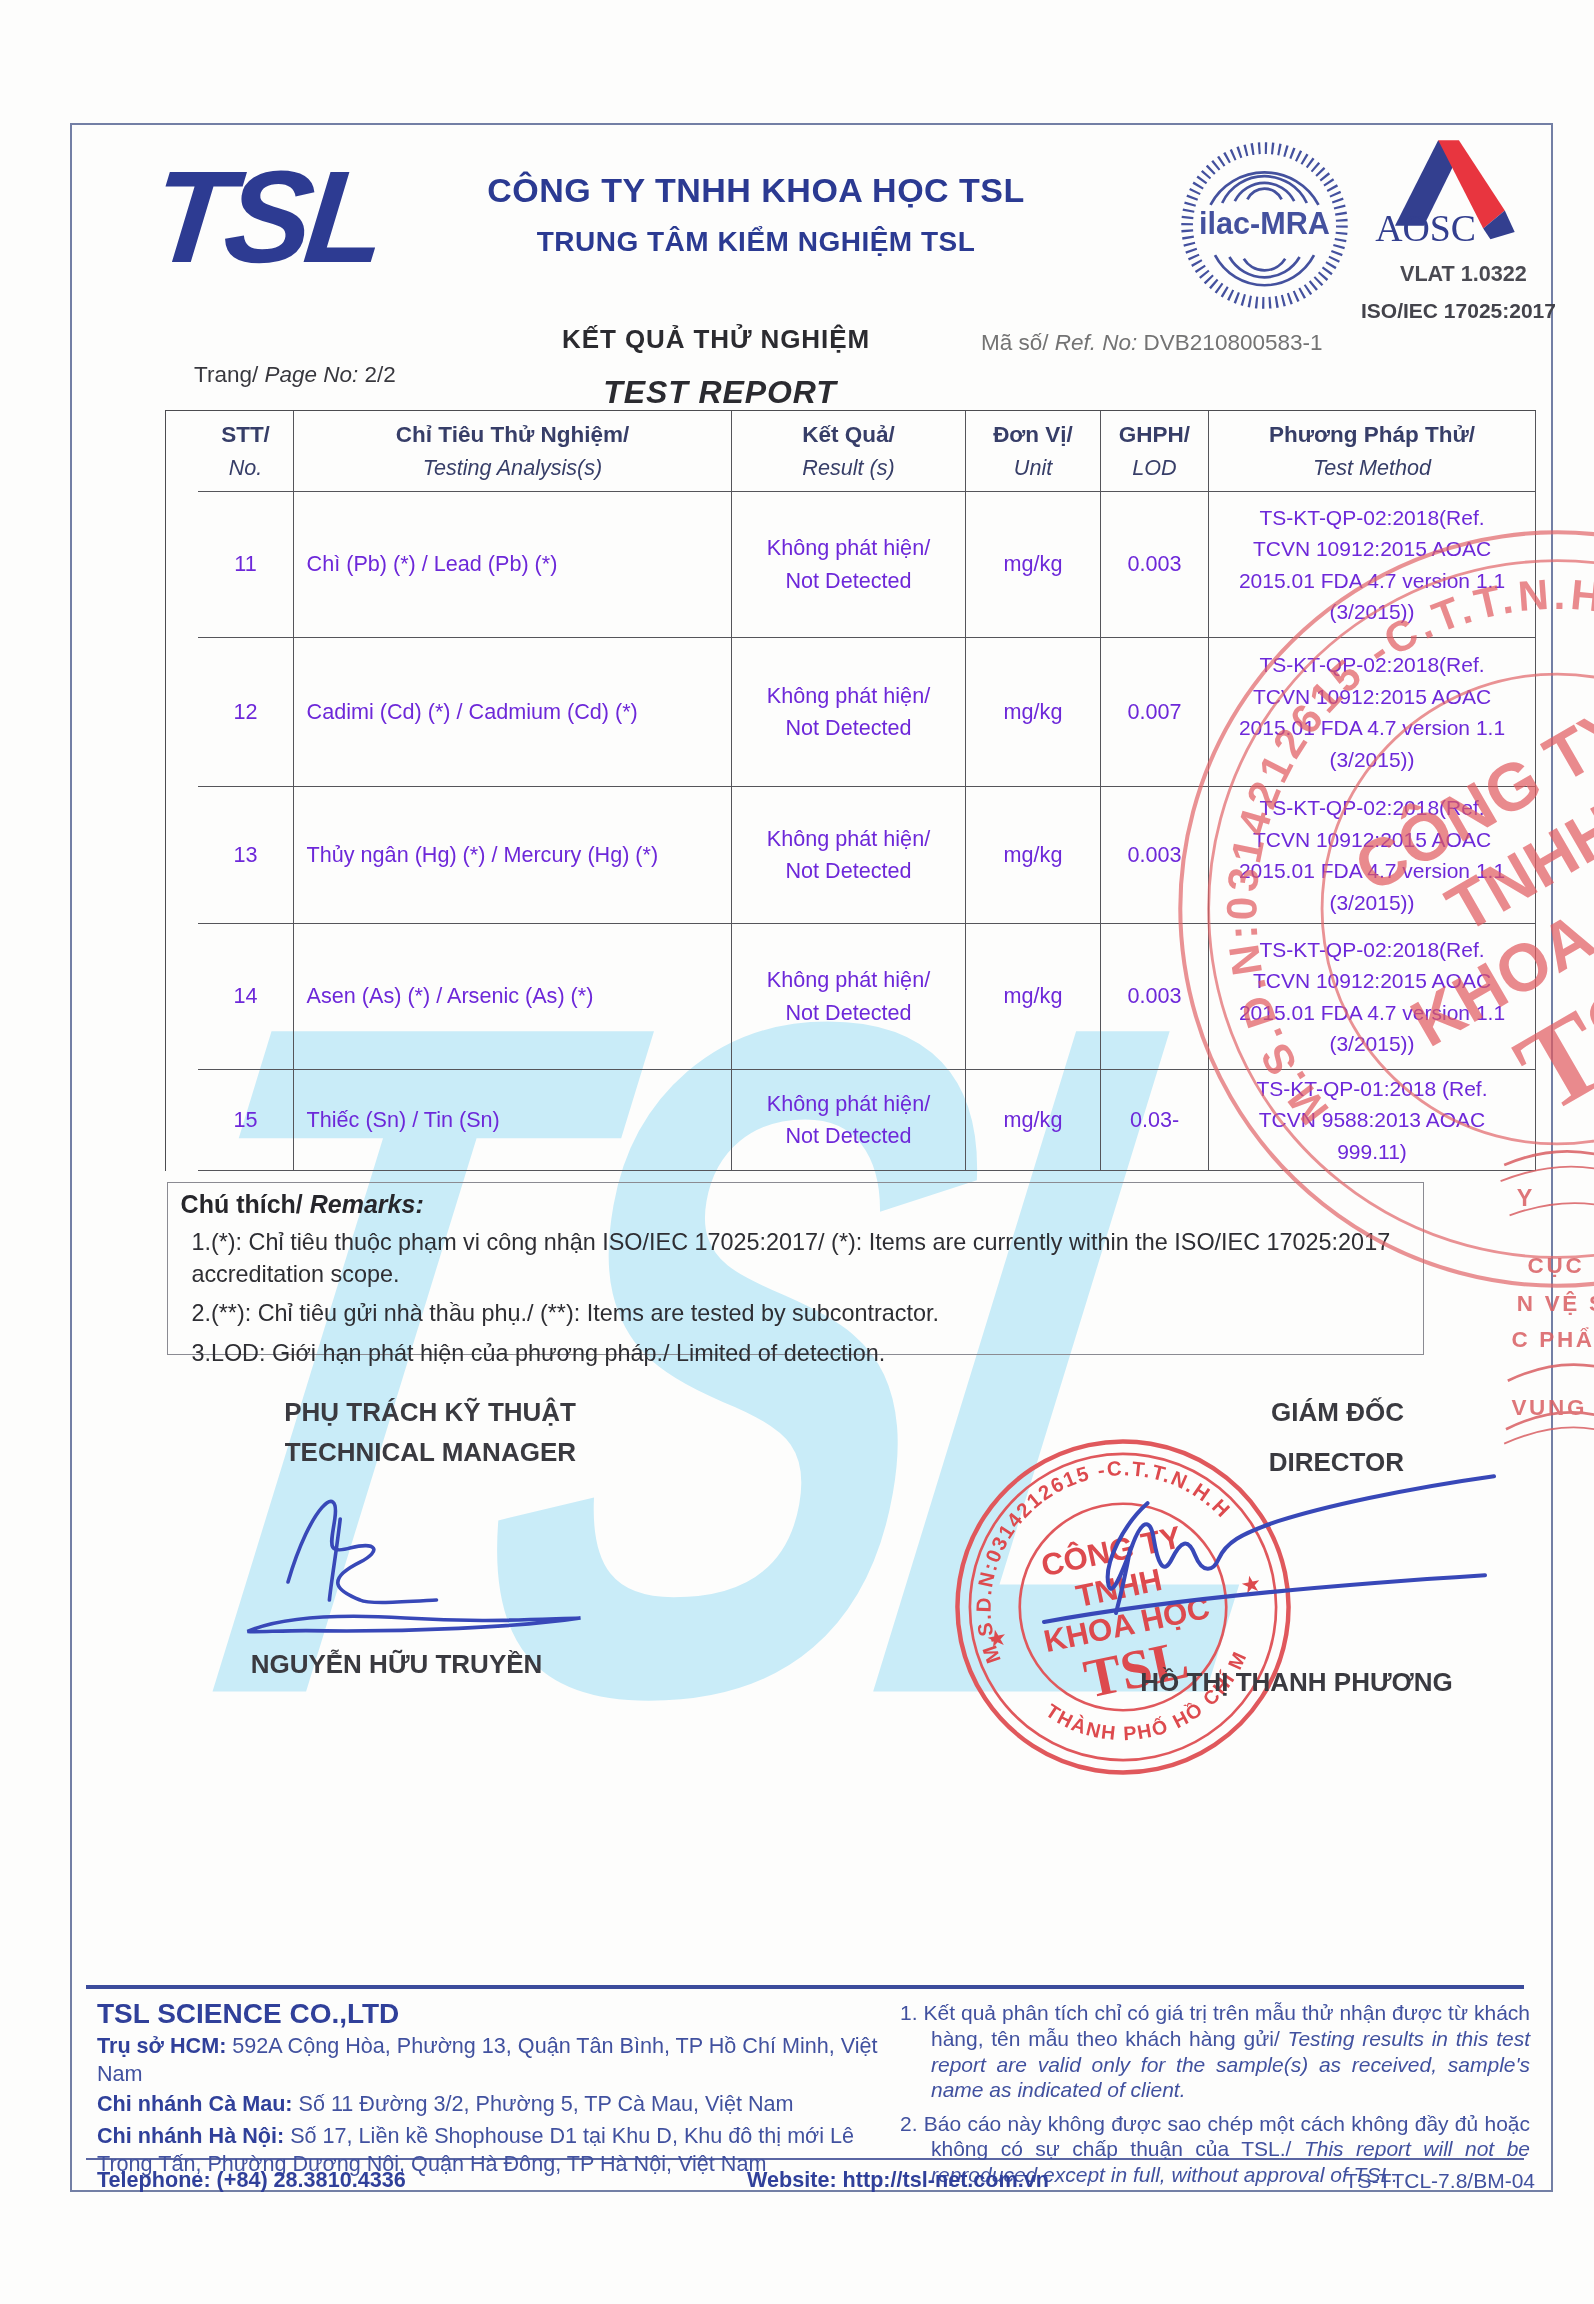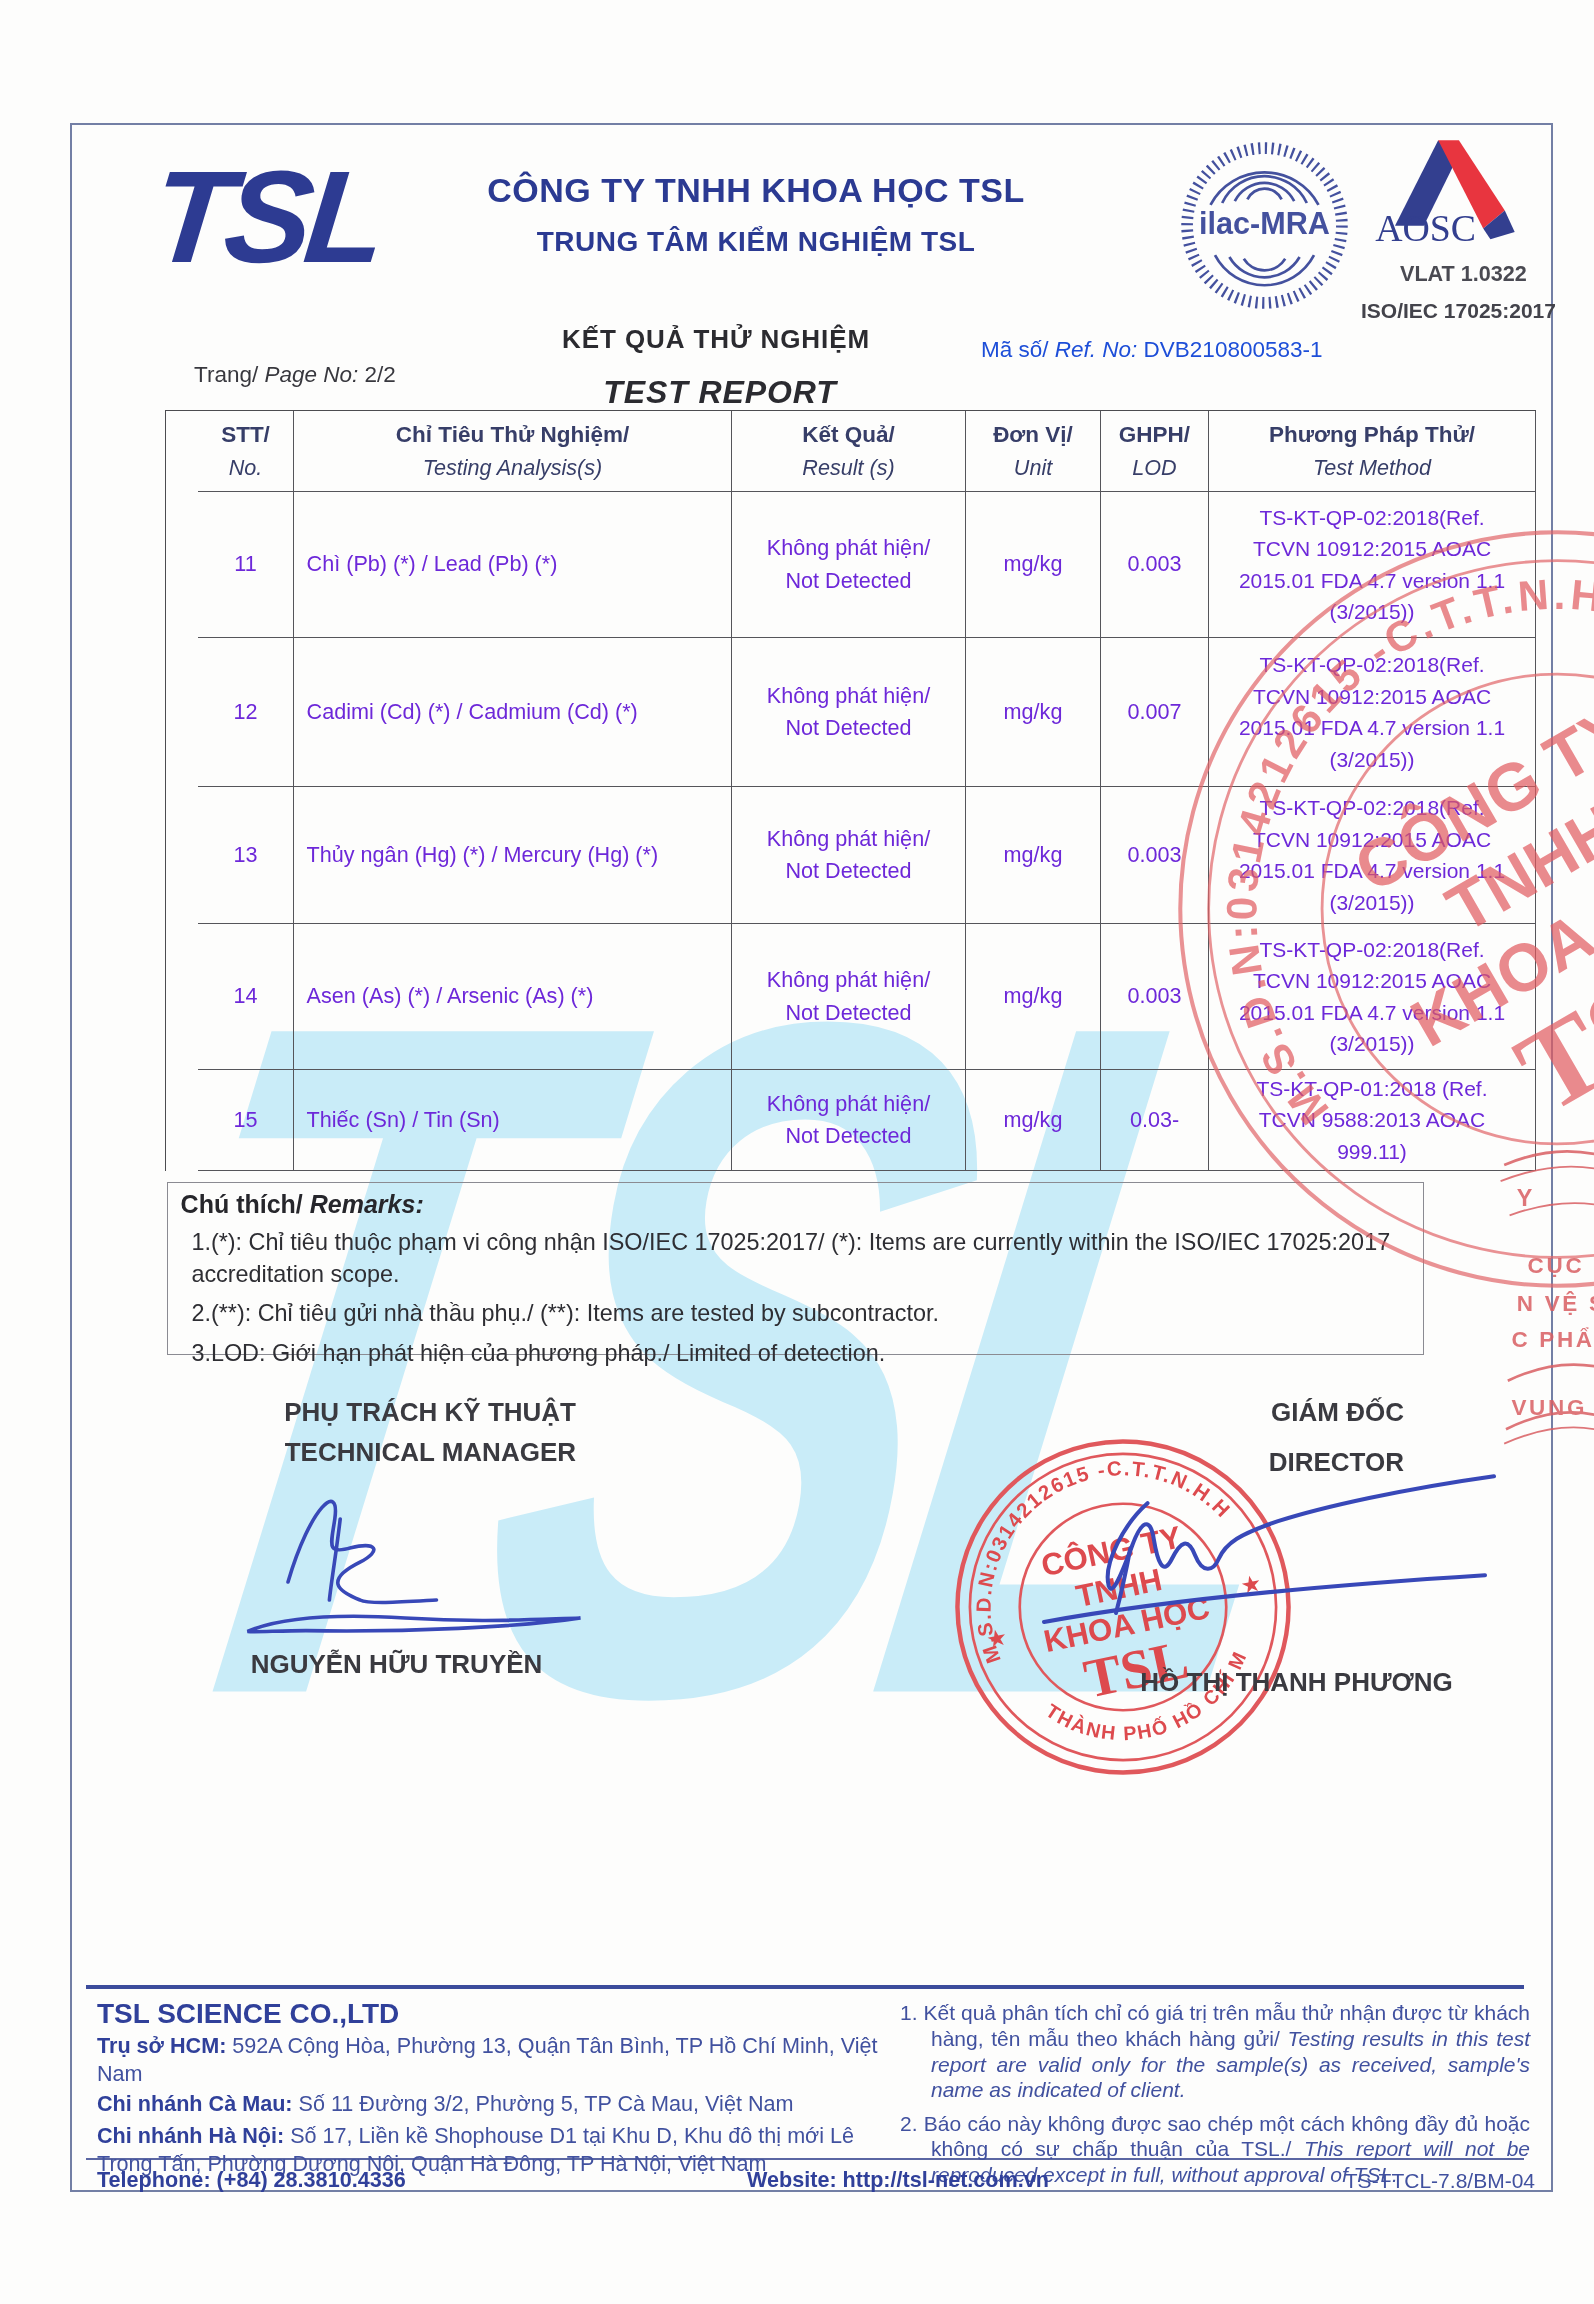--- a/index.html
+++ b/index.html
@@ -23,21 +23,21 @@
   #company .l2{font-size:28px;font-weight:bold;margin-top:16px;letter-spacing:0.5px;}
   #ilac-logo{left:1179px;top:140px;z-index:2;}
   #aosc-logo{left:1368px;top:131px;z-index:2;}
   #vlat{left:1400px;top:261px;font-size:21.6px;font-weight:bold;color:#4a4a52;z-index:2;}
   #iso{left:1361px;top:299px;font-size:21px;font-weight:bold;color:#43434b;z-index:2;}
 
   
   #title-vn{left:428px;top:324px;width:576px;text-align:center;font-size:26px;font-weight:bold;color:#2b2b30;letter-spacing:0.9px;z-index:2;}
   #title-en{left:432px;top:374px;width:576px;text-align:center;font-size:32px;font-weight:bold;font-style:italic;color:#2b2b30;letter-spacing:0.9px;z-index:2;}
   #page-no{left:194px;top:362px;font-size:22.5px;color:#38383e;z-index:2;}
-  #ref-no{left:981px;top:337px;font-size:22.5px;color:#1d4ed8;z-index:2;}
+  #ref-no{left:981px;top:330px;font-size:22.5px;color:#737373;z-index:2;}
   .it{font-style:italic;}
 
   
   #rtable{left:165px;top:410px;width:1338px;display:grid;z-index:1;
           grid-template-columns:96px 438px 234px 135px 108px 327px;
           grid-template-rows:81px 146px 149px 137px 146px 101px;
           border-top:1.8px solid #4c4c50;border-left:1.8px solid #4c4c50;padding-left:32px;}
   #rtable .cell{border-right:1.8px solid #55555a;border-bottom:1.8px solid #55555a;
           display:flex;flex-direction:column;justify-content:center;align-items:center;
           font-size:21.6px;color:#6d28d9;line-height:1.5;text-align:center;box-sizing:border-box;}

